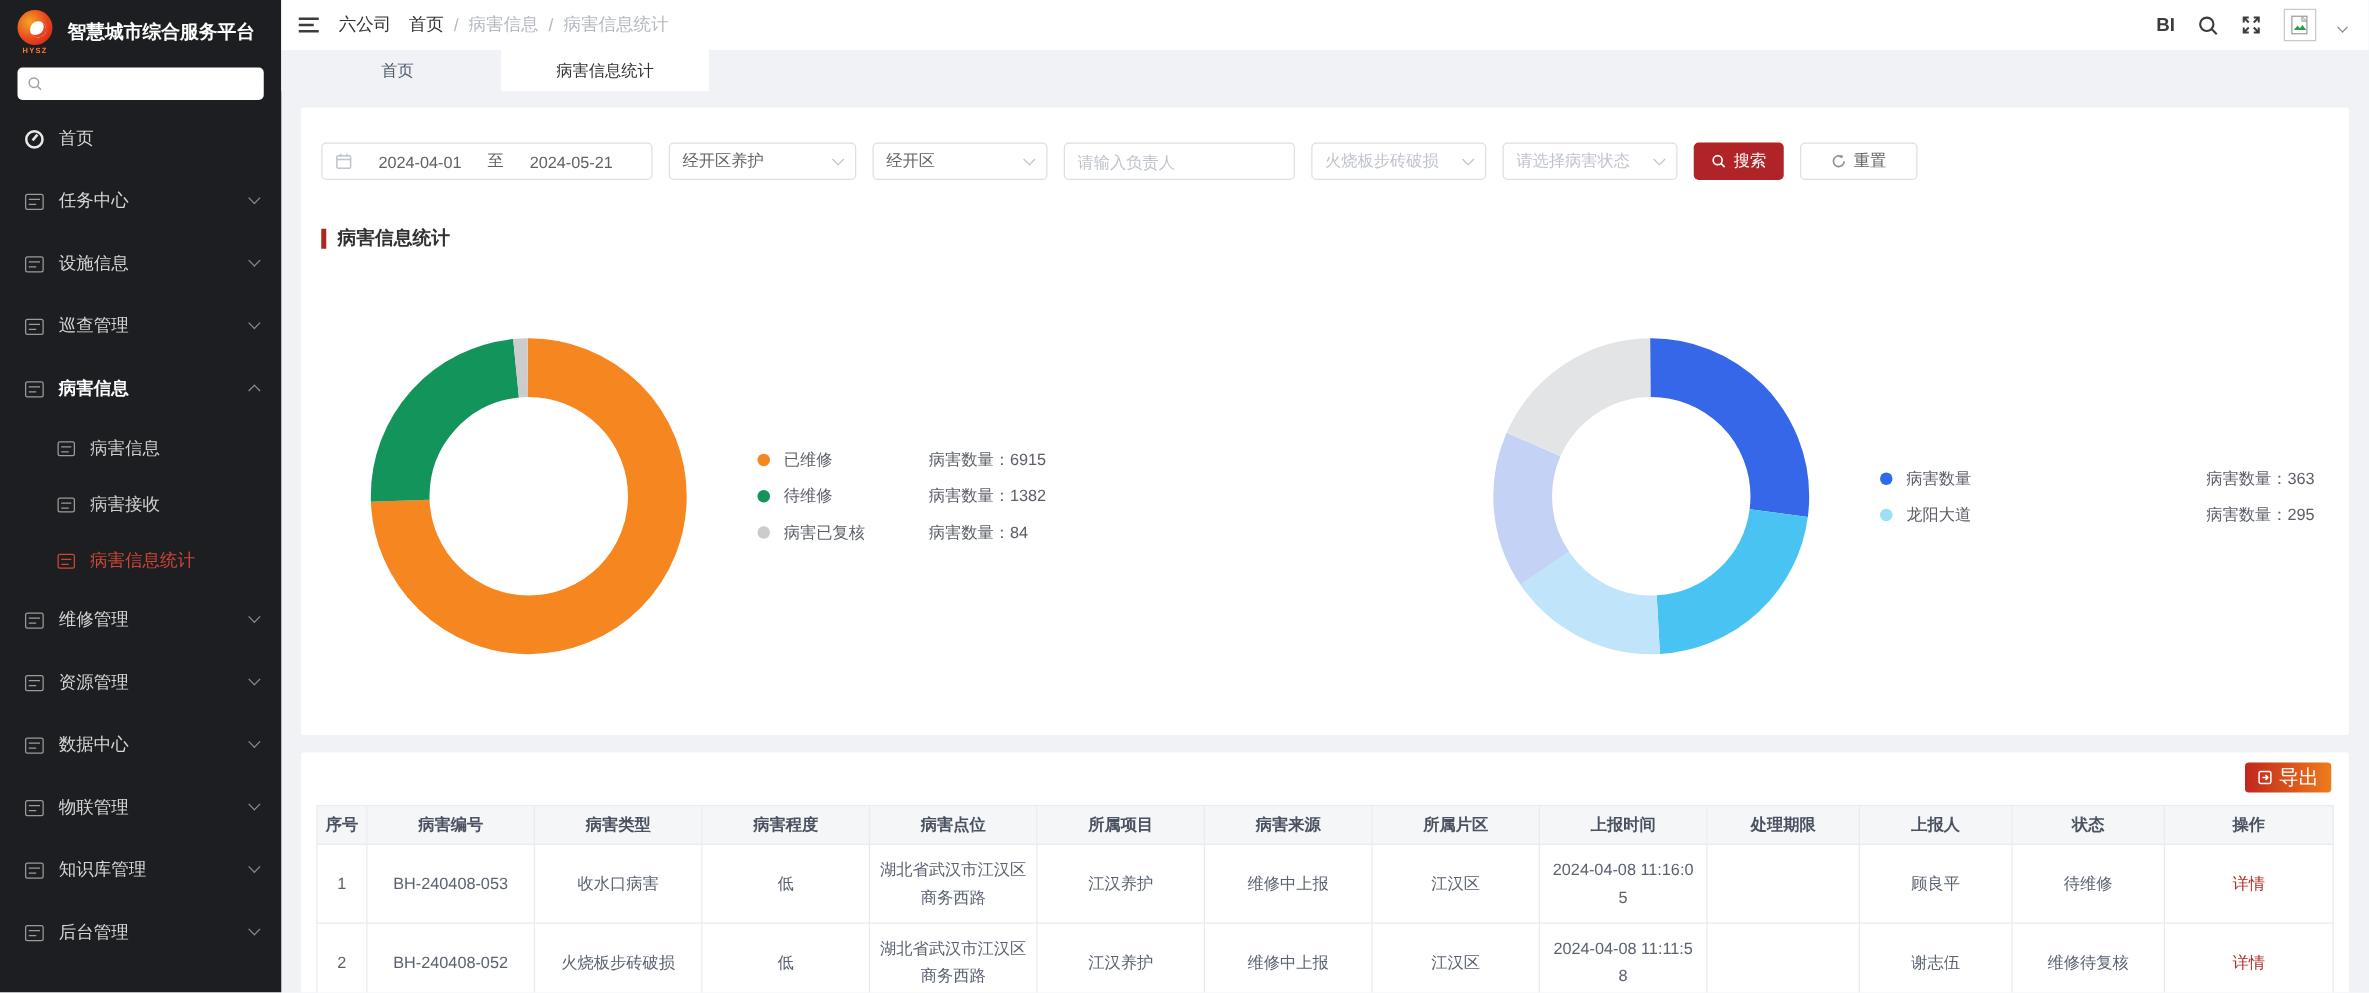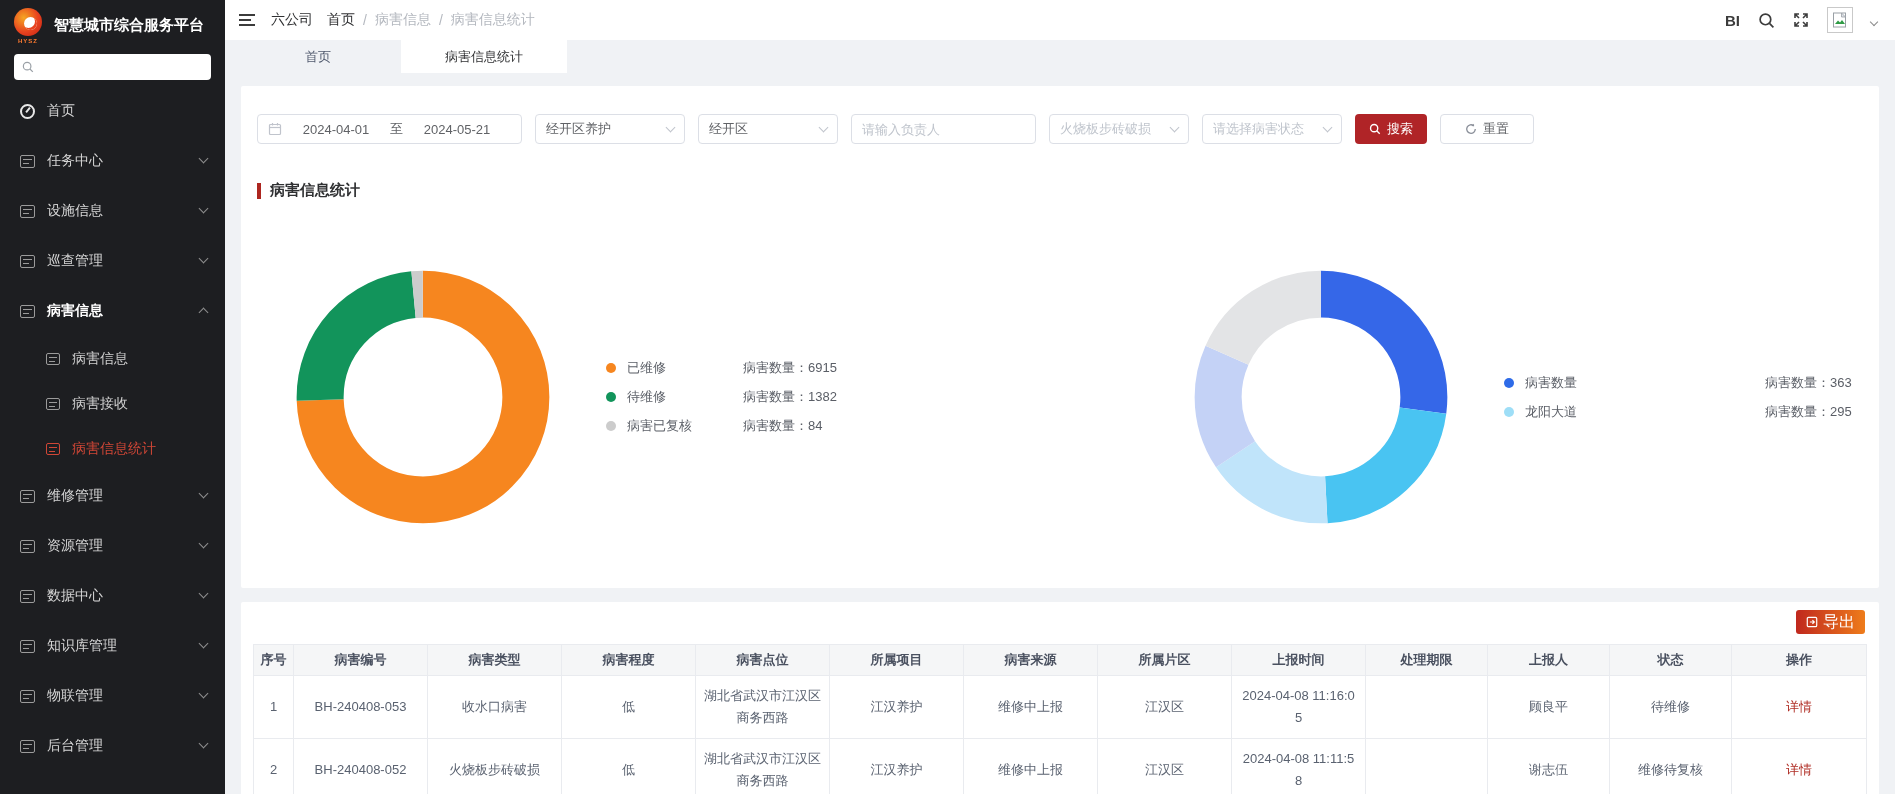--- a/index.html
+++ b/index.html
@@ -185,26 +185,26 @@
         <span>资源管理</span>
         <span class="chev down"></span>
       </li>
       <li class="menu-item">
         <span class="mi"></span>
         <span>数据中心</span>
         <span class="chev down"></span>
       </li>
       <li class="menu-item">
         <span class="mi"></span>
+        <span>物联管理</span>
+        <span class="chev down"></span>
+      </li>
+      <li class="menu-item">
+        <span class="mi"></span>
         <span>知识库管理</span>
-        <span class="chev down"></span>
-      </li>
-      <li class="menu-item">
-        <span class="mi"></span>
-        <span>物联管理</span>
         <span class="chev down"></span>
       </li>
       <li class="menu-item">
         <span class="mi"></span>
         <span>后台管理</span>
         <span class="chev down"></span>
       </li>
     </ul>
   </aside>
 

